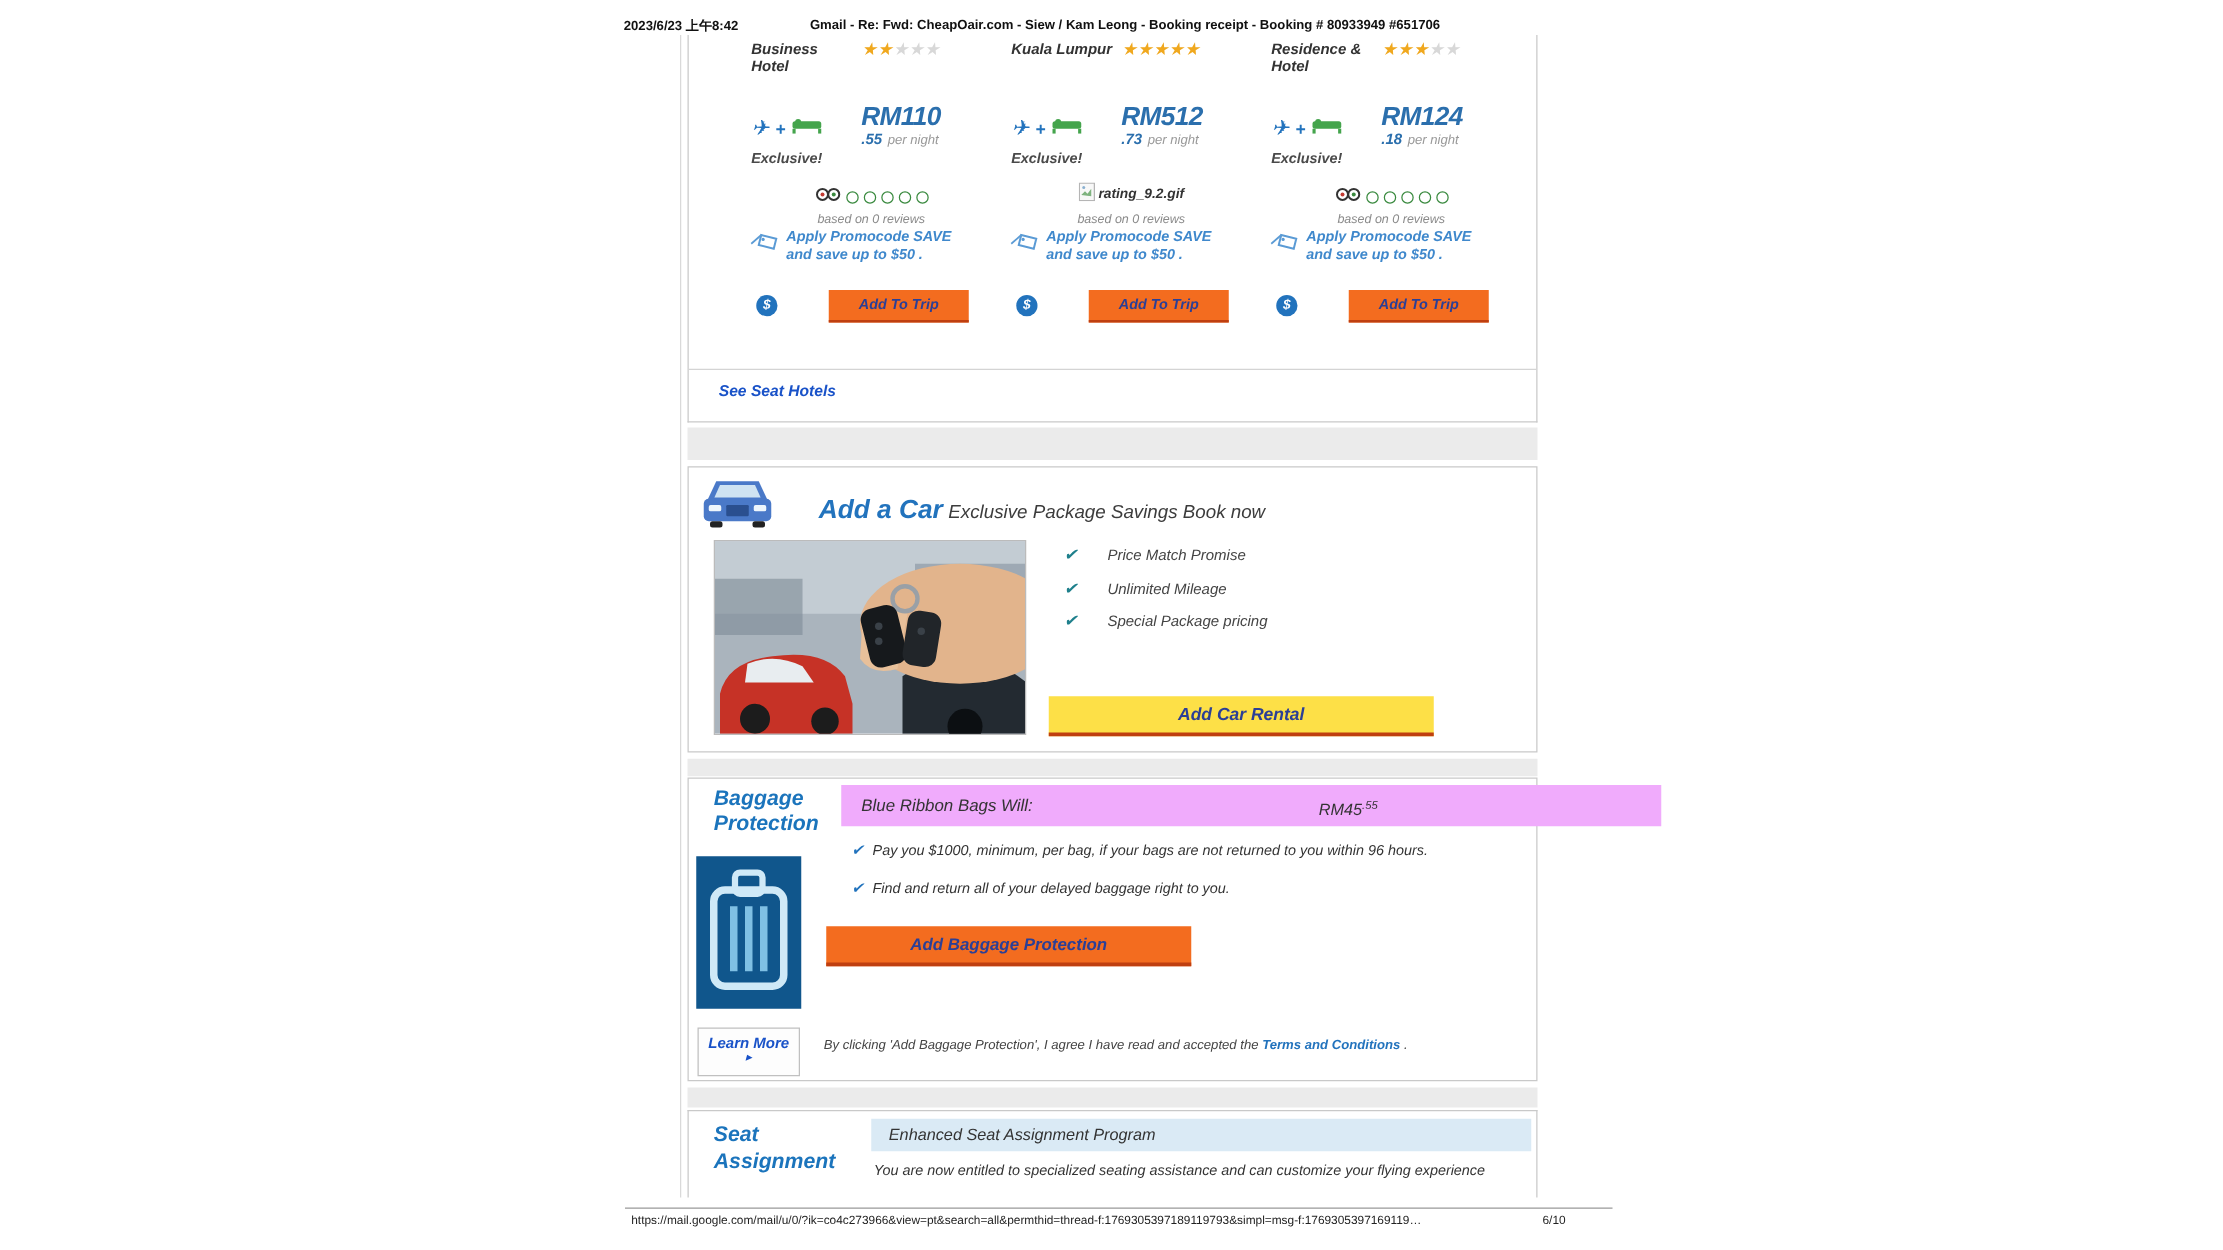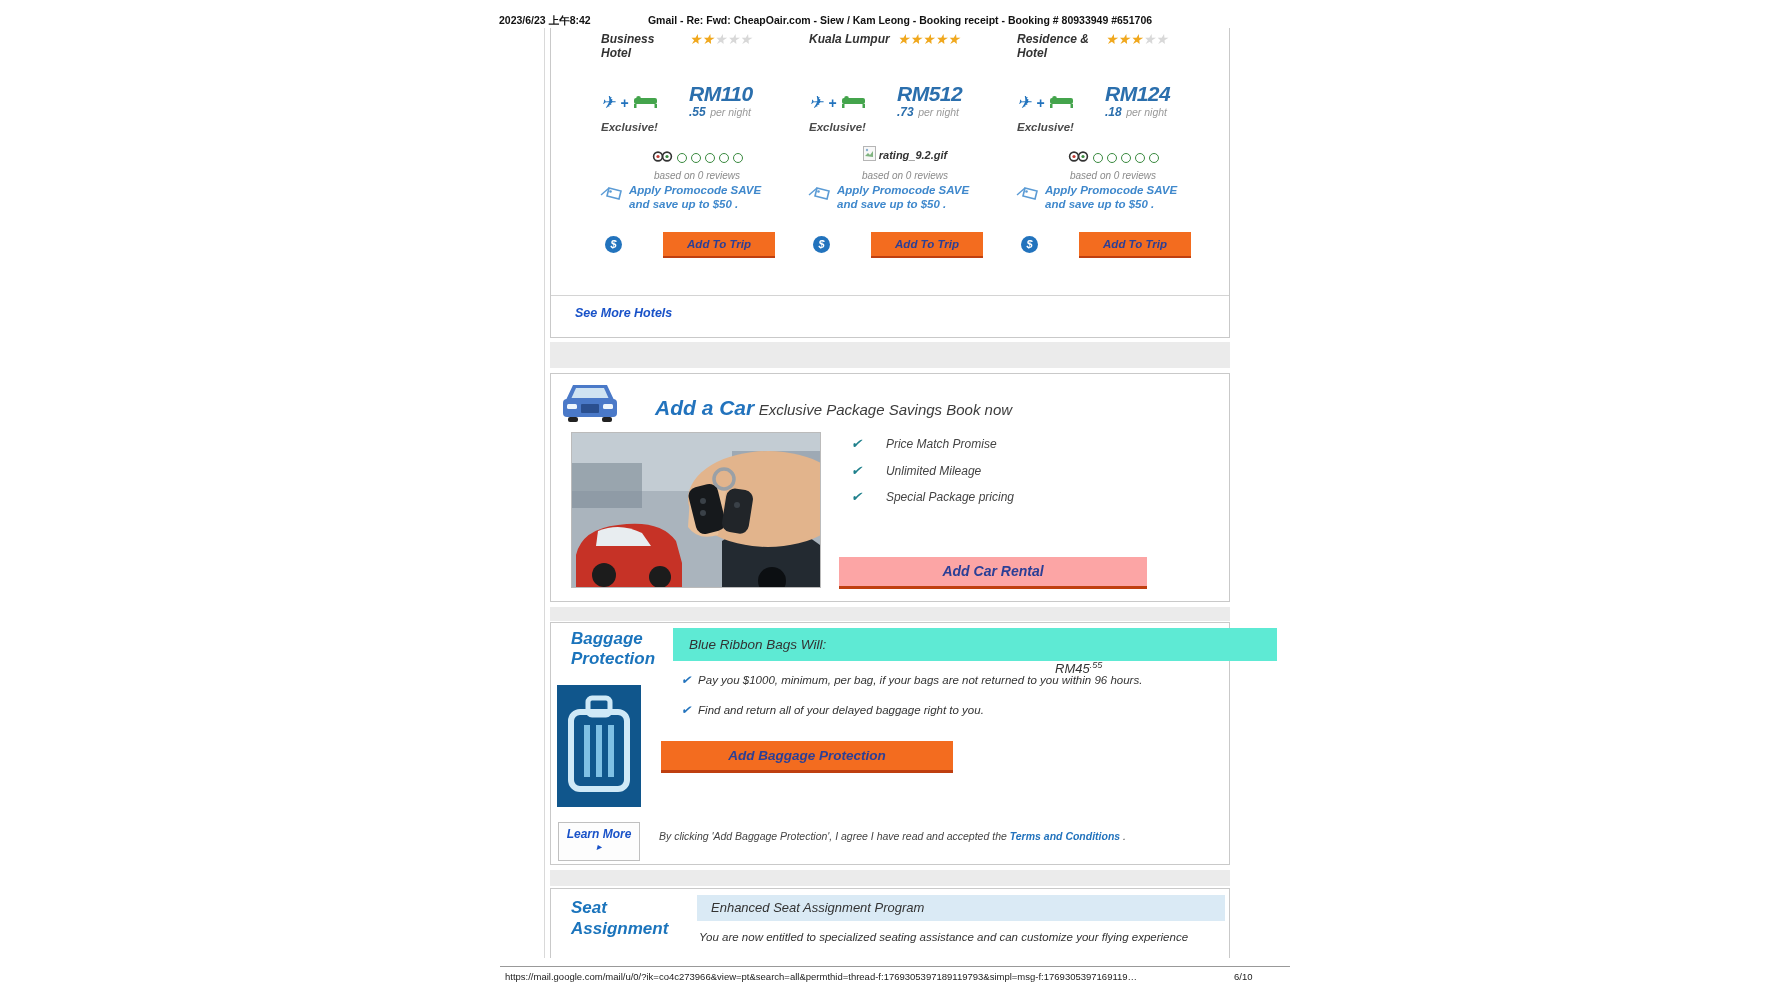--- a/index.html
+++ b/index.html
@@ -45,28 +45,28 @@
   .see-more{position:absolute;left:24px;top:278px;font-size:12.5px;font-weight:bold;color:#1952c8;cursor:pointer;}
   
   #car-box{top:373px;height:229px;}
   .car-icon{position:absolute;left:10px;top:6px;}
   .car-title{position:absolute;left:104px;top:22px;white-space:nowrap;}
   .car-title .t1{font-size:21px;font-weight:bold;color:#2273bd;}
   .car-title .t2{font-size:15px;color:#3c3c3c;}
   .car-photo{position:absolute;left:20px;top:58px;width:250px;height:156px;border:1px solid #bbb;box-sizing:border-box;}
   .feat{position:absolute;left:300px;font-size:12px;color:#444;}
   .feat .chk{color:#1f808c;font-size:13px;margin-right:24px;}
-  .car-btn{position:absolute;left:288px;top:183px;width:308px;height:29px;background:#fca5a5;border-bottom:3px solid #bf3f10;
+  .car-btn{position:absolute;left:288px;top:183px;width:308px;height:29px;background:#fde047;border-bottom:3px solid #bf3f10;
            color:#2b3f96;font-size:14px;font-weight:bold;text-align:center;line-height:29px;cursor:pointer;}
   
   #bag-box{top:622px;height:243px;}
   .bag-title{position:absolute;left:20px;top:6px;font-size:17px;font-weight:bold;color:#1b74bc;line-height:20px;}
-  .bag-bar{position:absolute;left:122px;top:5px;width:604px;height:33px;background:#5eead4;}
+  .bag-bar{position:absolute;left:122px;top:5px;width:656px;height:33px;background:#f0abfc;}
   .bag-bar .lbl{position:absolute;left:16px;top:0;line-height:33px;font-size:13.5px;color:#333;}
-  .bag-price{position:absolute;left:382px;top:0;line-height:33px;font-size:13px;color:#333;margin-top:21px;}
+  .bag-price{position:absolute;left:382px;top:0;line-height:33px;font-size:13px;color:#333;}
   .bag-price sup{font-size:9px;}
   .bag-bullet{position:absolute;left:130px;font-size:11.5px;color:#333;}
   .bag-bullet .chk{color:#2273bd;font-size:12px;margin-right:7px;}
   .bag-case{position:absolute;left:6px;top:62px;width:84px;height:122px;background:#10568c;}
   .bag-btn{position:absolute;left:110px;top:118px;width:292px;height:29px;background:#f36c1f;border-bottom:3px solid #bf3f10;
            color:#2b3f96;font-size:13.5px;font-weight:bold;text-align:center;line-height:29px;cursor:pointer;}
   .bag-fine{position:absolute;left:112px;top:159px;width:478px;font-size:10px;color:#444;line-height:13px;}
   .bag-agree{position:absolute;left:108px;top:207px;width:478px;font-size:10.5px;color:#444;}
   .bag-agree .tc{color:#2273bd;font-weight:bold;cursor:pointer;}
   .learn-more{position:absolute;left:7px;top:199px;width:80px;height:37px;border:1px solid #c0c0c0;background:#fdfdfd;
@@ -212,21 +212,21 @@
               <circle cx="11.5" cy="7.5" r="1.3" fill="#5b9bd5"></circle>
               <path d="M2 11 L10 4" stroke="#5b9bd5" stroke-width="1.4" fill="none"></path>
             </svg></span>
         <span class="txt"><span>Apply Promocode SAVE</span><br><span>and save up to $50 .</span></span>
       </div>
       <div class="hdollar">$</div>
       <div class="hbtn">Add To Trip</div>
     </div>
 
     <div class="hdivider"></div>
-    <a class="see-more">See More Hotels</a>
+    <a class="see-more">See Seat Hotels</a>
   </div>
 
   <div class="band" style="top:342px;height:26px"></div>
 
   <div class="box" id="car-box">
     <div class="car-icon">
       <svg width="58" height="46" viewBox="0 0 58 46">
         <path d="M12 5 h34 l7 15 h-48 z" fill="#4a79c8"></path>
         <path d="M15 8 h28 l4.5 10 h-37 z" fill="#cfe3f2"></path>
         <rect x="2" y="19" width="54" height="18" rx="4" fill="#4a79c8"></rect>

